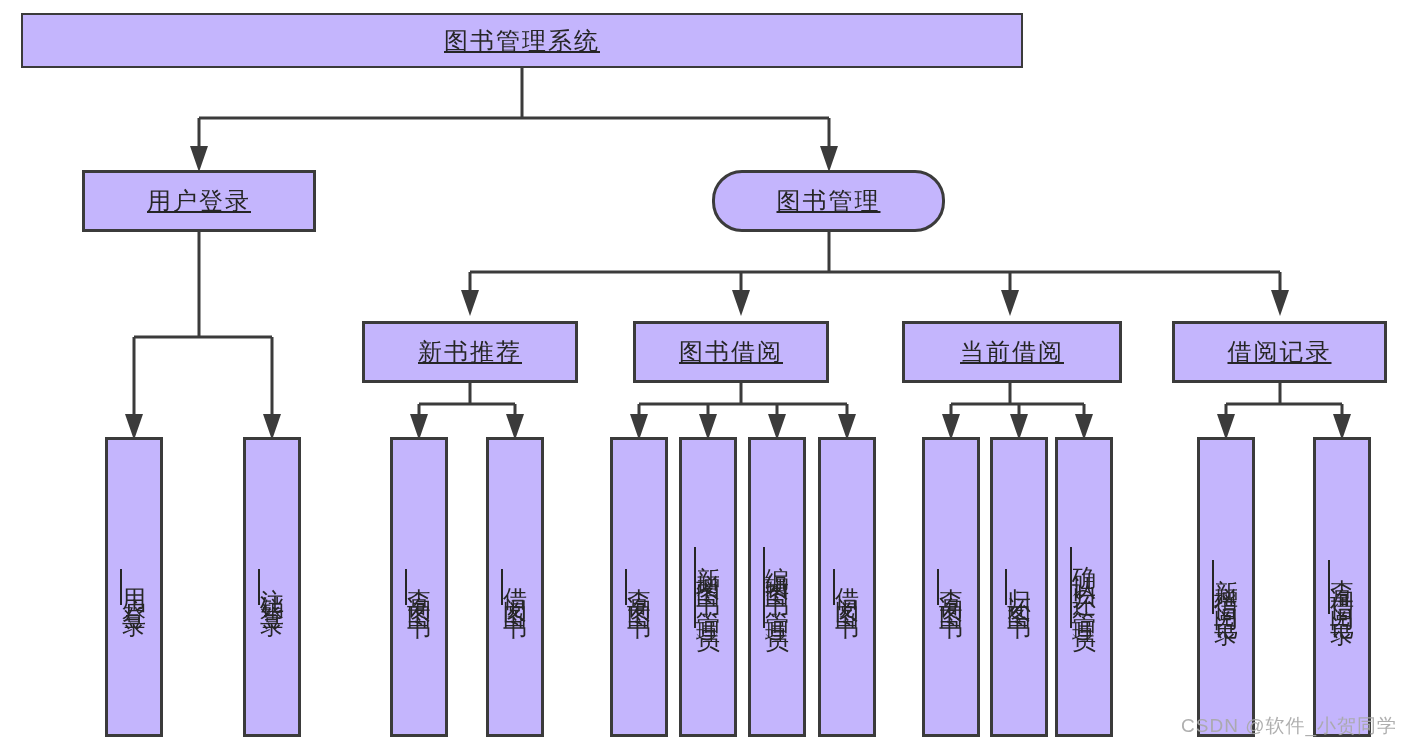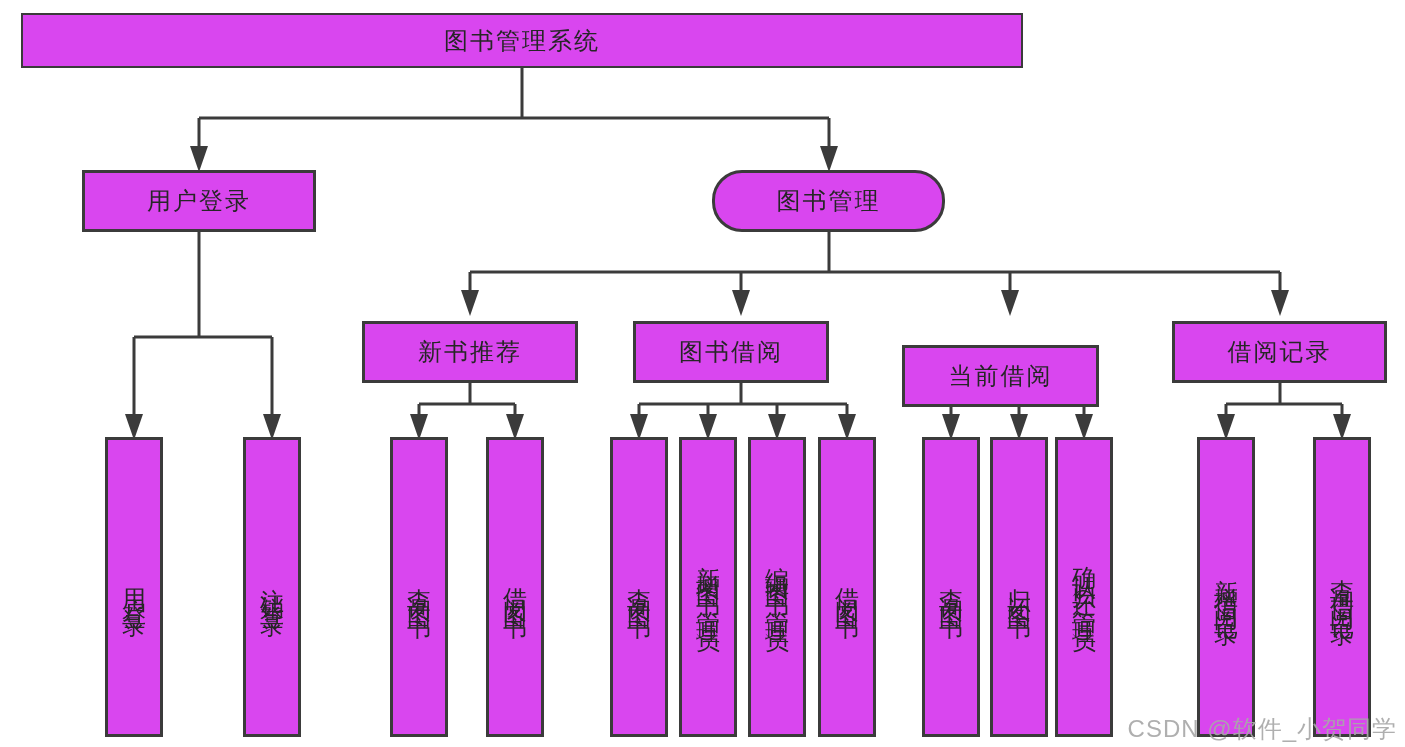--- a/index.html
+++ b/index.html
@@ -1,51 +1,51 @@
 <!DOCTYPE html>
 <html><head>
 <meta charset="utf-8">
 <style>
   html,body{margin:0;padding:0;background:#ffffff;}
   body{font-family:"Liberation Sans","DejaVu Sans",sans-serif;}
   .canvas{position:relative;width:1405px;height:747px;background:#ffffff;overflow:hidden;}
   .wires{position:absolute;left:0;top:0;z-index:1;}
-  .box{position:absolute;z-index:2;box-sizing:border-box;background:#d946ef;
+  .box{position:absolute;z-index:2;box-sizing:border-box;background:#c4b5fd;
        border:3px solid #3b3b3b;display:flex;align-items:center;justify-content:center;
-       color:#262626;}
+       color:#262626;text-decoration:underline;}
   .hlbl{font-size:24px;letter-spacing:2px;white-space:nowrap;line-height:1;}
   .vlbl{writing-mode:vertical-rl;text-orientation:mixed;font-size:24px;
         letter-spacing:9px;line-height:1;}
   
   #n-root{left:21px;top:13px;width:1002px;height:55px;border-width:2px;}
   
   #n-user-login{left:82px;top:170px;width:234px;height:62px;}
   #n-book-mgmt{left:712px;top:170px;width:233px;height:62px;border-radius:30px;}
   
   .l3{top:321px;height:62px;}
   #n-new-books{left:362px;width:216px;}
   #n-book-borrow{left:633px;width:196px;}
-  #n-current-borrow{left:902px;width:197px;margin-top:24px;}
+  #n-current-borrow{left:902px;width:220px;}
   #n-borrow-records{left:1172px;width:215px;}
   
   .leaf{top:437px;height:300px;width:58px;}
   #lf-user-login{left:105px;}
   #lf-logout{left:243px;}
   #lf-nb-query{left:390px;}
   #lf-nb-borrow{left:486px;}
   #lf-bb-query{left:610px;}
   #lf-bb-add{left:679px;}
   #lf-bb-edit{left:748px;}
   #lf-bb-borrow{left:818px;}
   #lf-cb-query{left:922px;}
   #lf-cb-return{left:990px;}
   #lf-cb-confirm{left:1055px;}
   #lf-br-add{left:1197px;}
   #lf-br-query{left:1313px;}
-  .watermark{position:absolute;z-index:5;right:8px;top:713px;font-size:24px;
+  .watermark{position:absolute;z-index:5;right:8px;top:713px;font-size:19px;
              color:rgba(168,168,168,0.92);letter-spacing:1px;white-space:nowrap;}
 </style>
 </head>
 <body>
 
 <div class="canvas">
 
   <svg class="wires" width="1405" height="747" viewBox="0 0 1405 747">
     <g stroke="#3b3b3b" stroke-width="3" fill="none">
 

